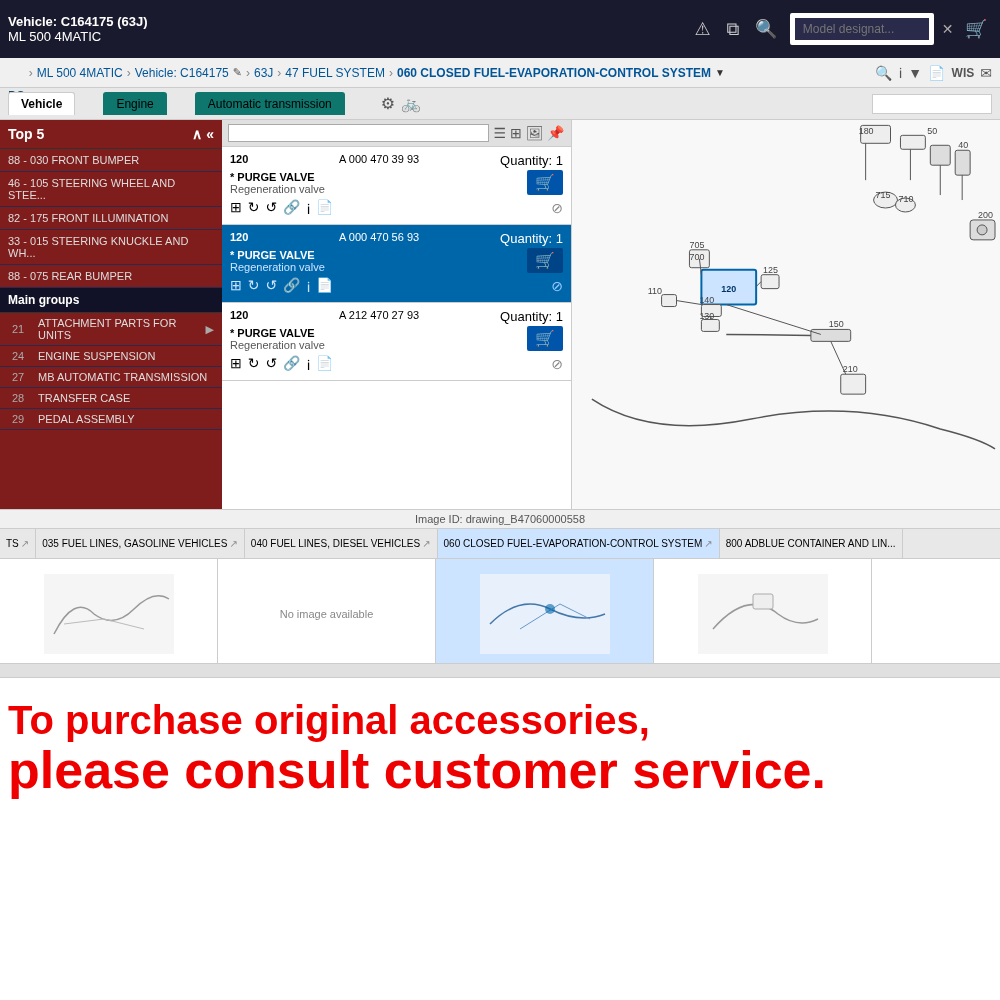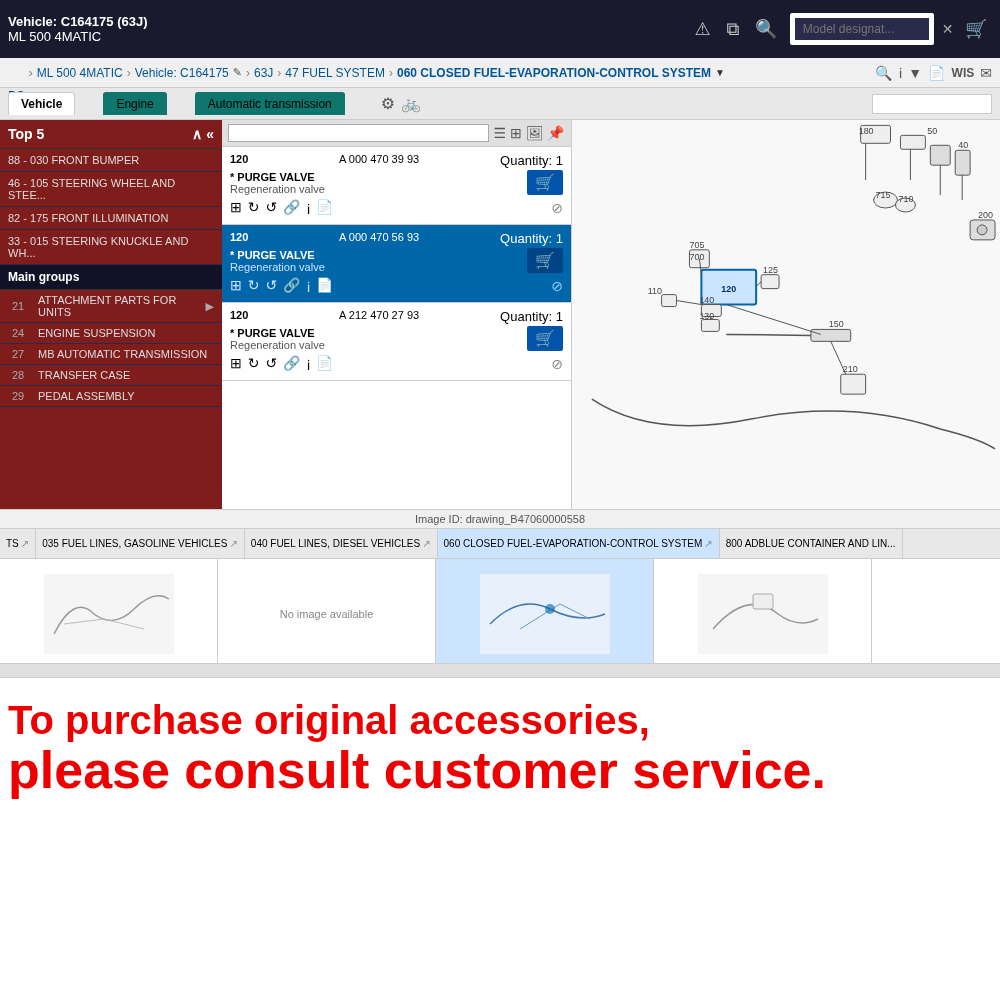--- a/index.html
+++ b/index.html
@@ -218,20 +218,21 @@
       <span>Top 5</span>
       <div class="sidebar-header-icons">
         <span>∧</span>
         <span>«</span>
       </div>
     </div>
     <div class="sidebar-item">88 - 030 FRONT BUMPER</div>
     <div class="sidebar-item">46 - 105 STEERING WHEEL AND STEE...</div>
     <div class="sidebar-item">82 - 175 FRONT ILLUMINATION</div>
     <div class="sidebar-item">33 - 015 STEERING KNUCKLE AND WH...</div>
+    <div class="sidebar-item">88 - 075 REAR BUMPER</div>
     <div class="sidebar-section-header">Main groups</div>
     <div class="sidebar-group-item">
       <span class="sidebar-group-num">21</span>
       <span>ATTACHMENT PARTS FOR UNITS</span>
       <span style="margin-left:auto;font-size:11px;color:#aaa;">▶</span>
     </div>
     <div class="sidebar-group-item">
       <span class="sidebar-group-num">24</span>
       <span>ENGINE SUSPENSION</span>
     </div>

